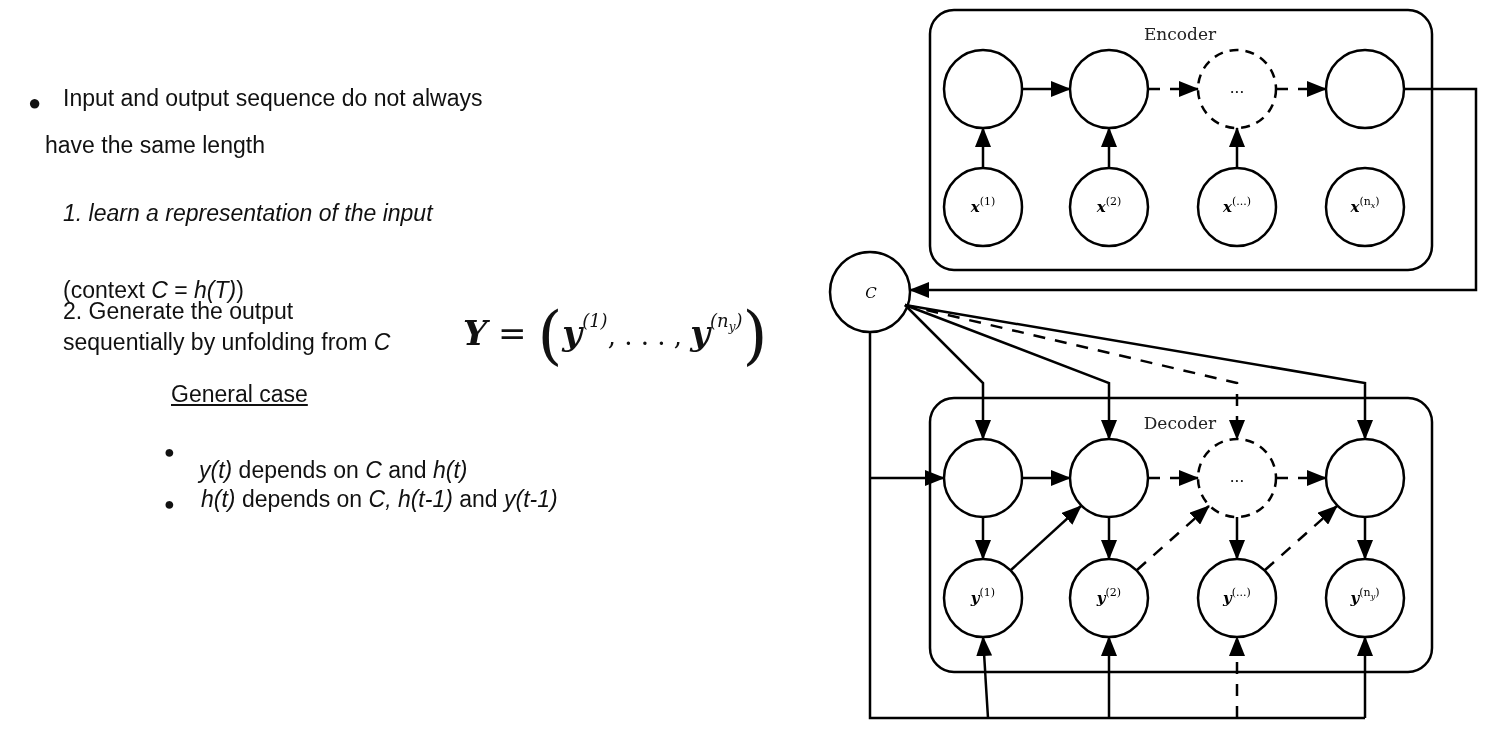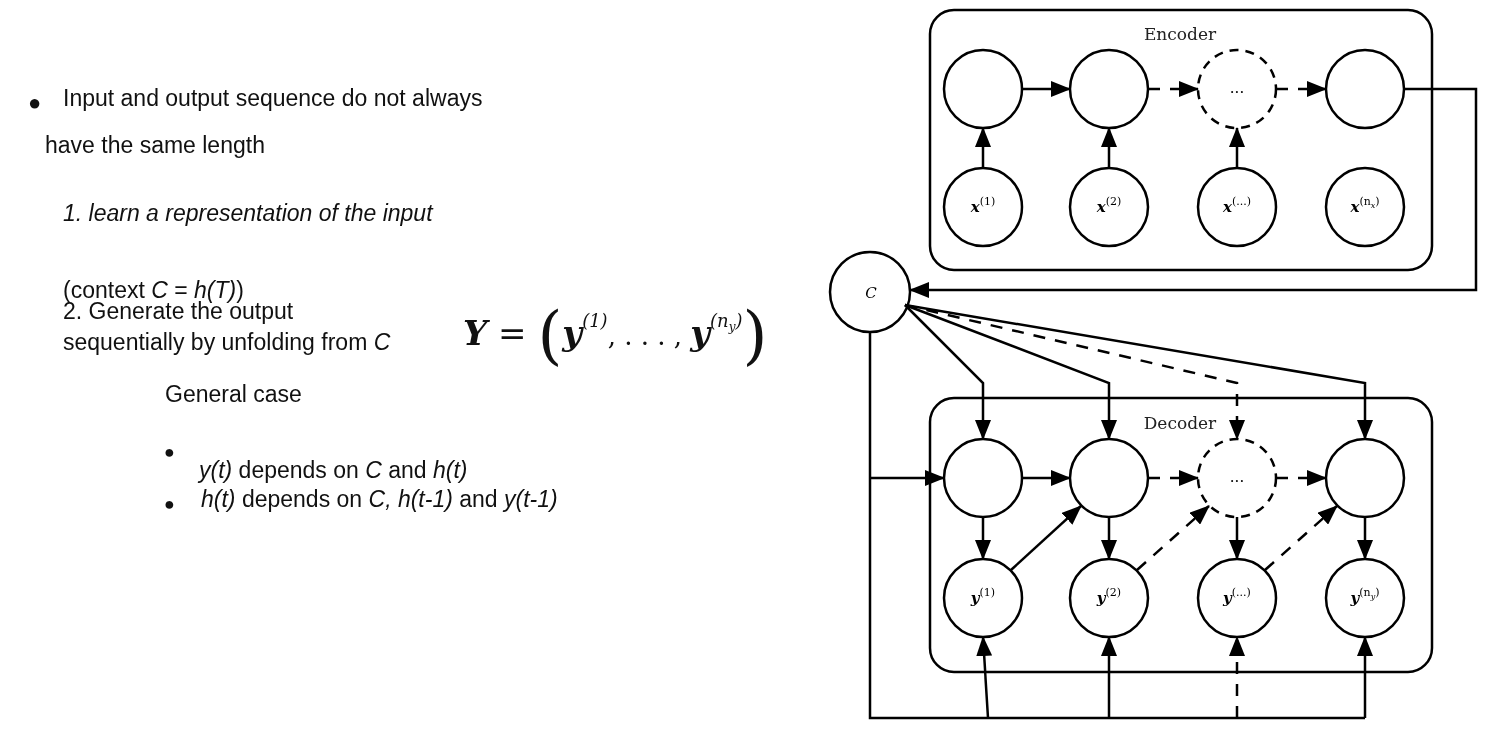--- a/index.html
+++ b/index.html
@@ -30,21 +30,21 @@
 
 <div class="txt" style="left:63px; top:300px;">2. Generate the output</div>
 <div class="txt" style="left:63px; top:331px;">
   <span>sequentially by unfolding from </span><i>C</i>
 </div>
 
 <div class="math" style="left:463px; top:273px;margin-top:25px;">
   <b style="font-weight:bold;">Y</b><span> = </span><span class="paren">(</span><b style="font-weight:bold;">y</b><sup>(1)</sup><span style="font-size:26px;">, . . . , </span><b style="font-weight:bold;">y</b><sup><span>(n</span><span style="font-size:12px; vertical-align:-4px;">y</span><span>)</span></sup><span class="paren">)</span>
 </div>
 
-<div class="txt" style="left:165px; top:383px;">General case</div>
+<div class="txt" style="left:171px; top:383px;text-decoration:underline;">General case</div>
 
 <span class="bullet" style="left:164px; top:442px; font-size:18px;">●</span>
 <div class="txt" style="left:199px; top:436px;margin-top:23px;">
   <i>y(t)</i><span> depends on </span><i>C</i><span> and </span><i>h(t)</i>
 </div>
 
 <span class="bullet" style="left:164px; top:494px; font-size:18px;">●</span>
 <div class="txt" style="left:201px; top:488px;">
   <i>h(t)</i><span> depends on </span><i>C, h(t-1)</i><span> and </span><i>y(t-1)</i>
 </div>

